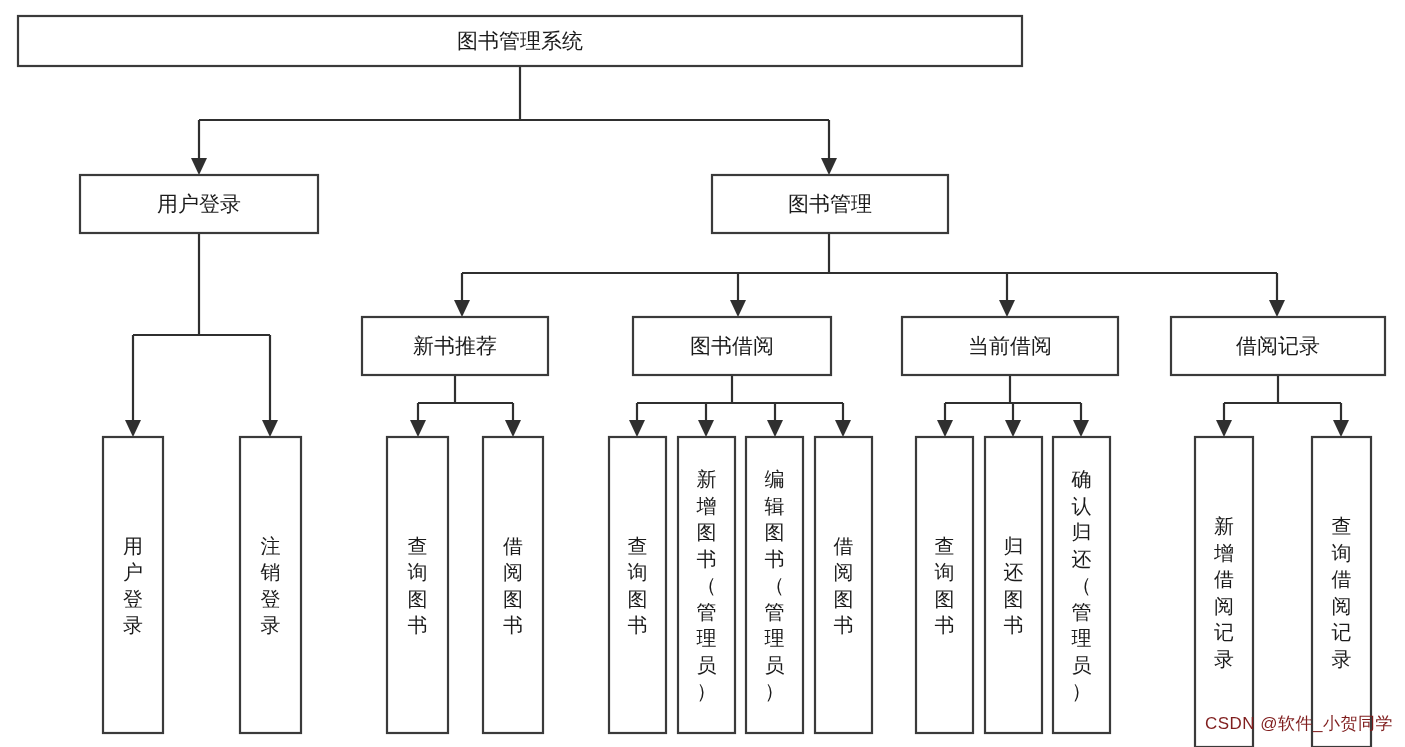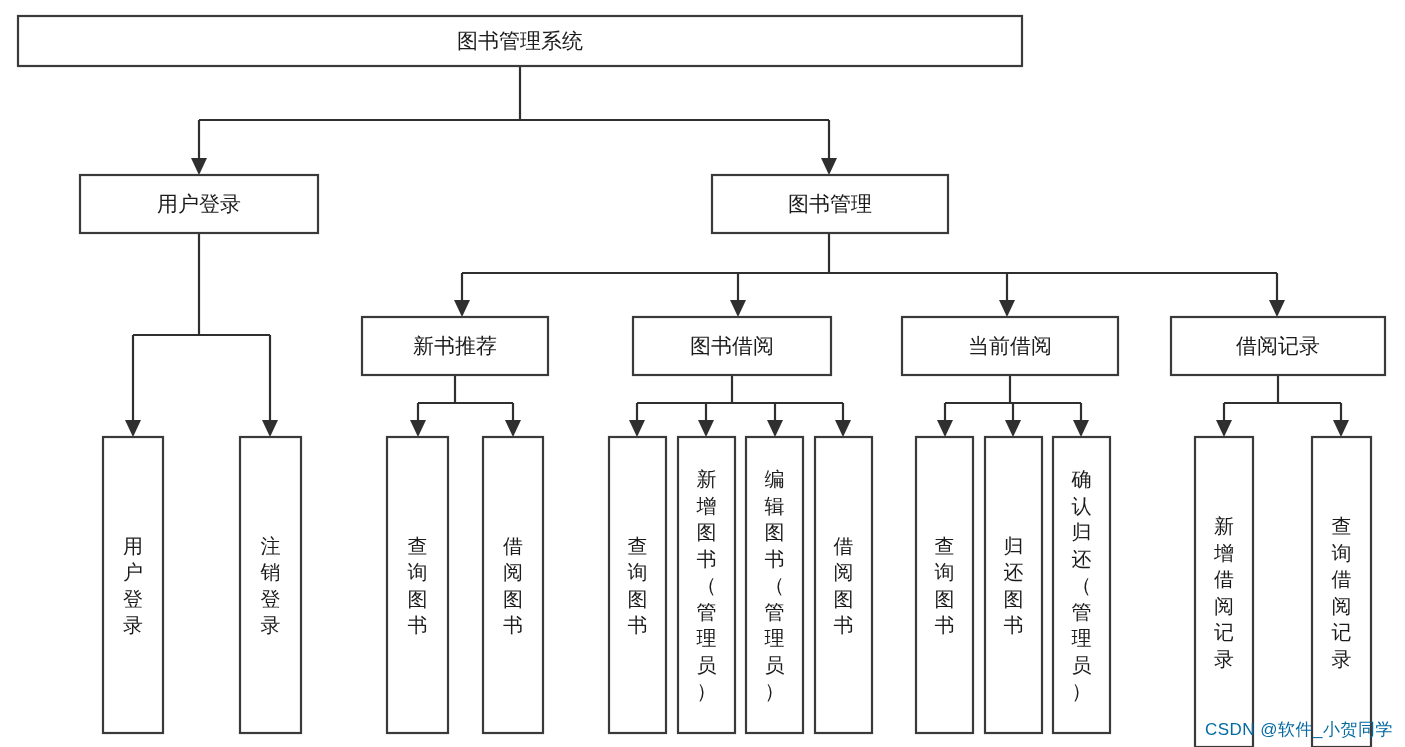--- a/index.html
+++ b/index.html
@@ -51,24 +51,24 @@
   }
   .node-label-v {
     font-family: "Liberation Sans", "DejaVu Sans", sans-serif;
     font-size: 20px;
     fill: #1b1b1b;
     text-anchor: middle;
   }
   .watermark {
     position: absolute;
     right: 12px;
-    bottom: 6px;
+    bottom: 12px;
     font-family: "Liberation Sans", "DejaVu Sans", sans-serif;
     font-size: 17px;
-    color: #0369a1;
+    color: #7f1d1d;
     letter-spacing: 0.5px;
     white-space: nowrap;
     user-select: none;
   }
 </style>
 </head>
 <body>
 
 <div id="diagram-root">
   <svg id="tree-svg" viewBox="0 0 1405 747">

